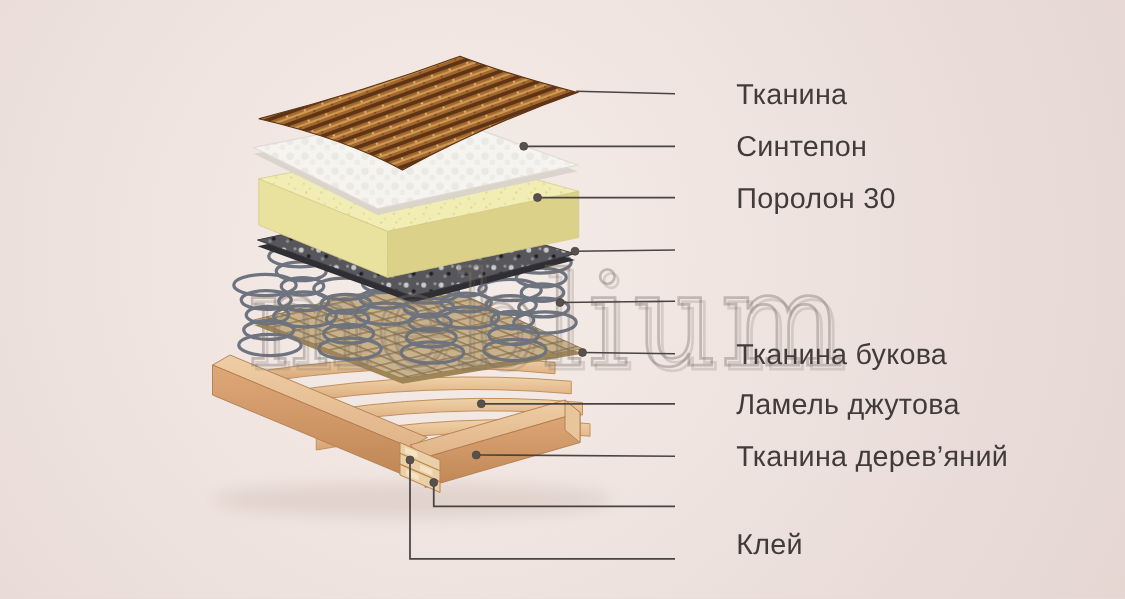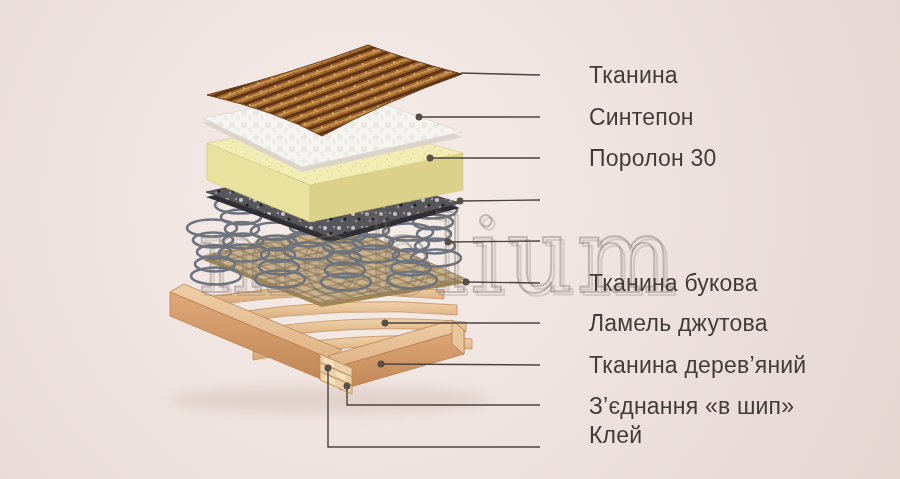--- a/index.html
+++ b/index.html
@@ -192,16 +192,15 @@
     </g>
   </g>
 </svg>
 
   <div class="label" style="top:62px">Тканина</div>
   <div class="label" style="top:104px">Синтепон</div>
   <div class="label" style="top:145px">Поролон 30</div>
   <div class="label" style="top:270px">Тканина букова</div>
   <div class="label" style="top:310px">Ламель джутова</div>
   <div class="label" style="top:352px">Тканина дерев’яний</div>
-  <div class="label" style="top:393px">З’єднання «в шип»</div>
   <div class="label" style="top:422px">Клей</div>
 
 </div>
 
 </body></html>

